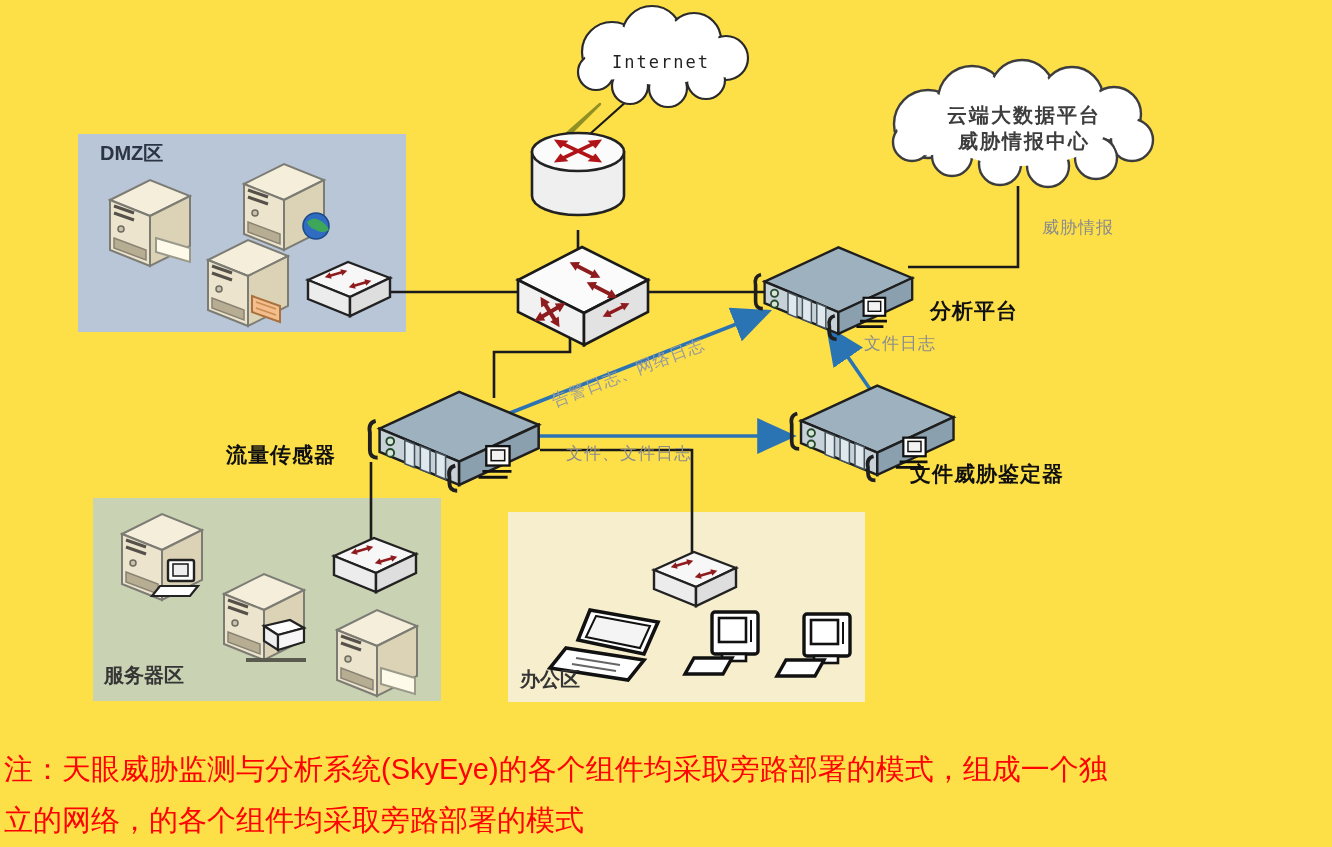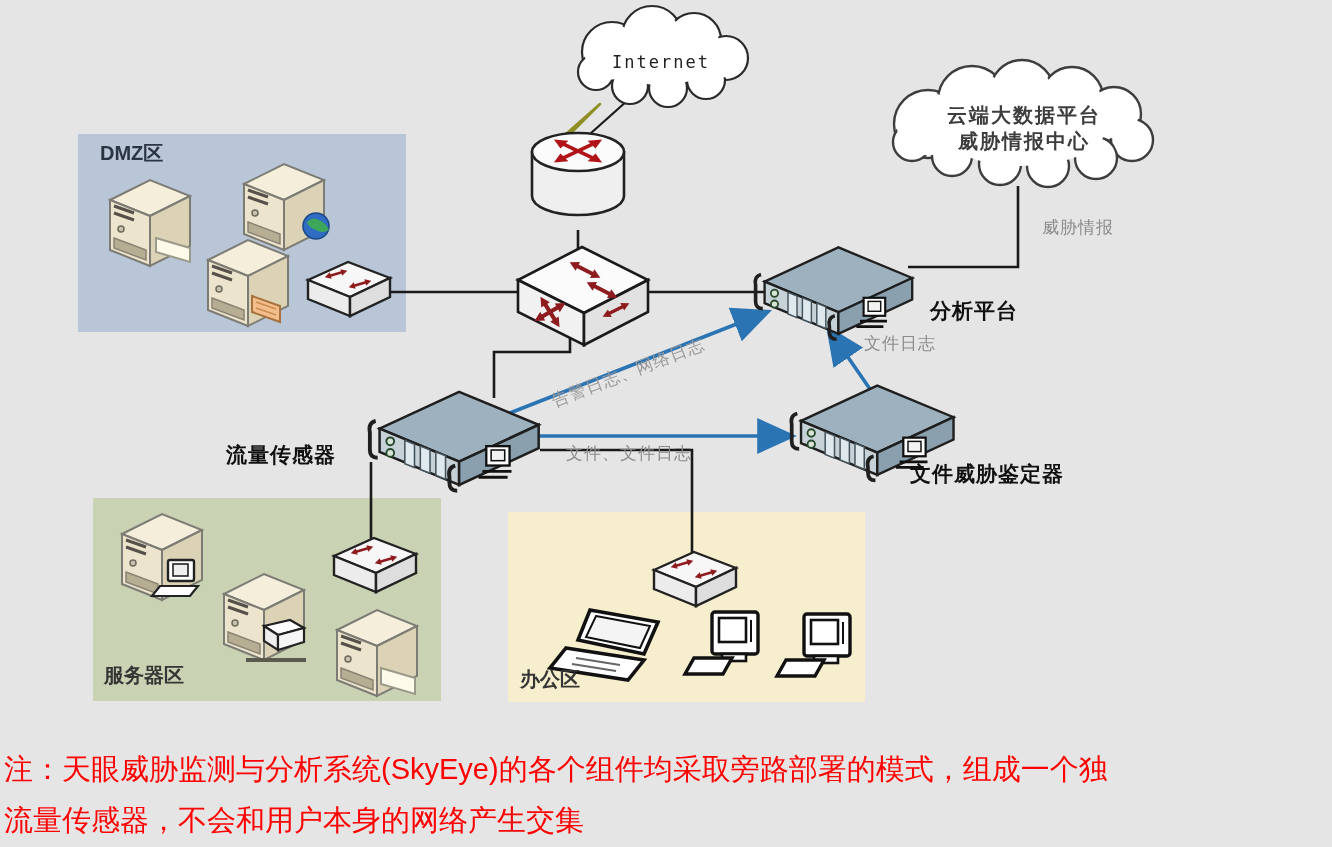--- a/index.html
+++ b/index.html
@@ -1,16 +1,16 @@
 <!DOCTYPE html>
 <html><head>
 <meta charset="utf-8">
 <style>
   html,body{margin:0;padding:0;background:#fff;}
-  .stage{position:relative;width:1332px;height:847px;background:#e5e5e5;overflow:hidden;
+  .stage{position:relative;width:1332px;height:847px;background:#fde047;overflow:hidden;
          font-family:"Liberation Sans", sans-serif;}
   svg text{font-family:"Liberation Sans", sans-serif;}
   .mono{font-family:"DejaVu Sans Mono","Liberation Mono",monospace;font-size:17px;letter-spacing:2px;fill:#222;}
   .cloud2-txt{font-size:20px;font-weight:bold;fill:#3d3d3d;letter-spacing:2px;}
   .zone-label{font-size:20px;font-weight:bold;fill:#2b3442;}
   .zone-label.dark{fill:#353535;}
   .dev-label{font-size:21px;font-weight:bold;fill:#101010;letter-spacing:1px;}
   .edge-label{font-size:17px;fill:#8c8c8c;letter-spacing:1px;}
   .edge-label.light{fill:#9a9a9a;}
   .note{position:absolute;left:4px;top:744px;width:1326px;color:#fe0202;
@@ -262,15 +262,15 @@
   <text x="910" y="481" class="dev-label">文件威胁鉴定器</text>
 
   <text x="1042" y="233" class="edge-label">威胁情报</text>
   <text x="864" y="349" class="edge-label">文件日志</text>
   <text x="566" y="459" class="edge-label">文件、文件日志</text>
   <text x="628" y="378" class="edge-label light" text-anchor="middle" transform="rotate(-21 628 372)">告警日志、网络日志</text>
 </svg>
 
 <div class="note">
   <div>注：天眼威胁监测与分析系统(SkyEye)的各个组件均采取旁路部署的模式，组成一个独</div>
-  <div>流量传感器，不会和用户本身的网络产生交集</div>
+  <div>立的网络，的各个组件均采取旁路部署的模式</div>
 </div>
 </div>
 
 </body></html>

